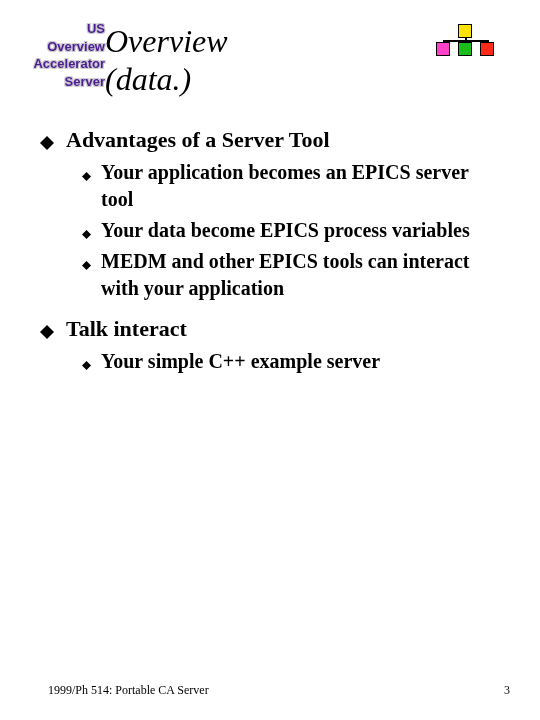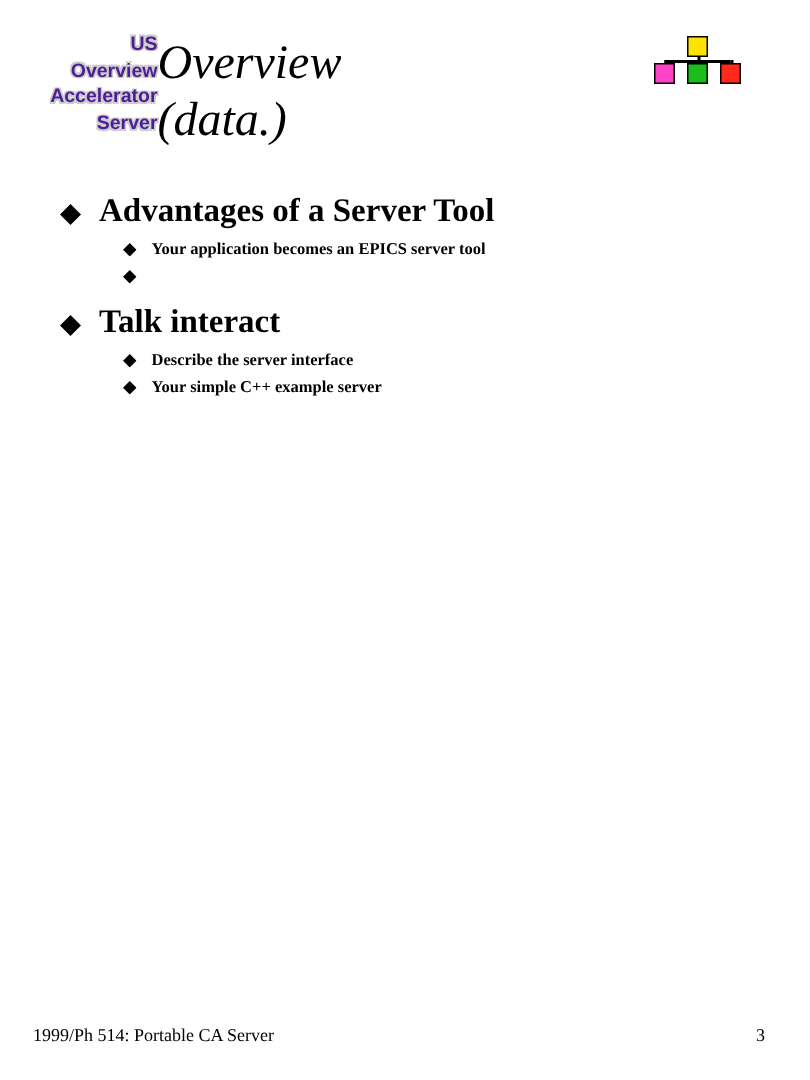--- a/index.html
+++ b/index.html
@@ -112,38 +112,38 @@
     .section-title {
       font-size: 22px;
     }
     .sub-list {
       padding-left: 42px;
     }
     .sub-item {
       display: flex;
       align-items: baseline;
       margin-bottom: 4px;
-      font-size: 11px;
+      font-size: 20px;
       line-height: 1.35;
     }
     .bullet-small {
       width: 9px;
       height: 9px;
       display: inline-block;
       margin-right: 10px;
       flex-shrink: 0;
       position: relative;
       top: 2px;
     }
     .bullet-small svg { display:block; }
 
     .footer {
       position: absolute;
       bottom: 22px;
-      left: 22px;
+      left: 48px;
       right: 30px;
       display: flex;
       justify-content: space-between;
       font-size: 12px;
       font-family: "Times New Roman", serif;
     }
   </style>
 </head>
 <body>
 
@@ -191,48 +191,49 @@
             </svg>
         </span>
         <span>Your application becomes an EPICS server tool</span>
       </div>
       <div class="sub-item">
         <span class="bullet-small">
           <svg width="9" height="9" viewBox="0 0 9 9">
               <polygon points="4.5,0 9,4.5 4.5,9 0,4.5" fill="#000"></polygon>
             </svg>
         </span>
+        <span>Your data become EPICS process variables</span>
+      </div>
+      <div class="sub-item">
+        <span class="bullet-small">
+          <svg width="9" height="9" viewBox="0 0 9 9">
+              <polygon points="4.5,0 9,4.5 4.5,9 0,4.5" fill="#000"></polygon>
+            </svg>
+        </span>
+        <span>MEDM and other EPICS tools can interact with your application</span>
       </div>
     </div>
   </div>
 
   <div class="section">
     <div class="section-head">
       <span class="bullet-big">
         <svg width="14" height="14" viewBox="0 0 14 14">
             <polygon points="7,0 14,7 7,14 0,7" fill="#000"></polygon>
           </svg>
       </span>
       <span class="section-title">Talk interact</span>
     </div>
     <div class="sub-list">
       <div class="sub-item">
         <span class="bullet-small">
           <svg width="9" height="9" viewBox="0 0 9 9">
               <polygon points="4.5,0 9,4.5 4.5,9 0,4.5" fill="#000"></polygon>
             </svg>
         </span>
-        <span>Describe the server interface</span>
-      </div>
-      <div class="sub-item">
-        <span class="bullet-small">
-          <svg width="9" height="9" viewBox="0 0 9 9">
-              <polygon points="4.5,0 9,4.5 4.5,9 0,4.5" fill="#000"></polygon>
-            </svg>
-        </span>
         <span>Your simple C++ example server</span>
       </div>
     </div>
   </div>
 
 </div>
 
 <div class="footer">
   <span>1999/Ph 514: Portable CA Server</span>
   <span>3</span>

